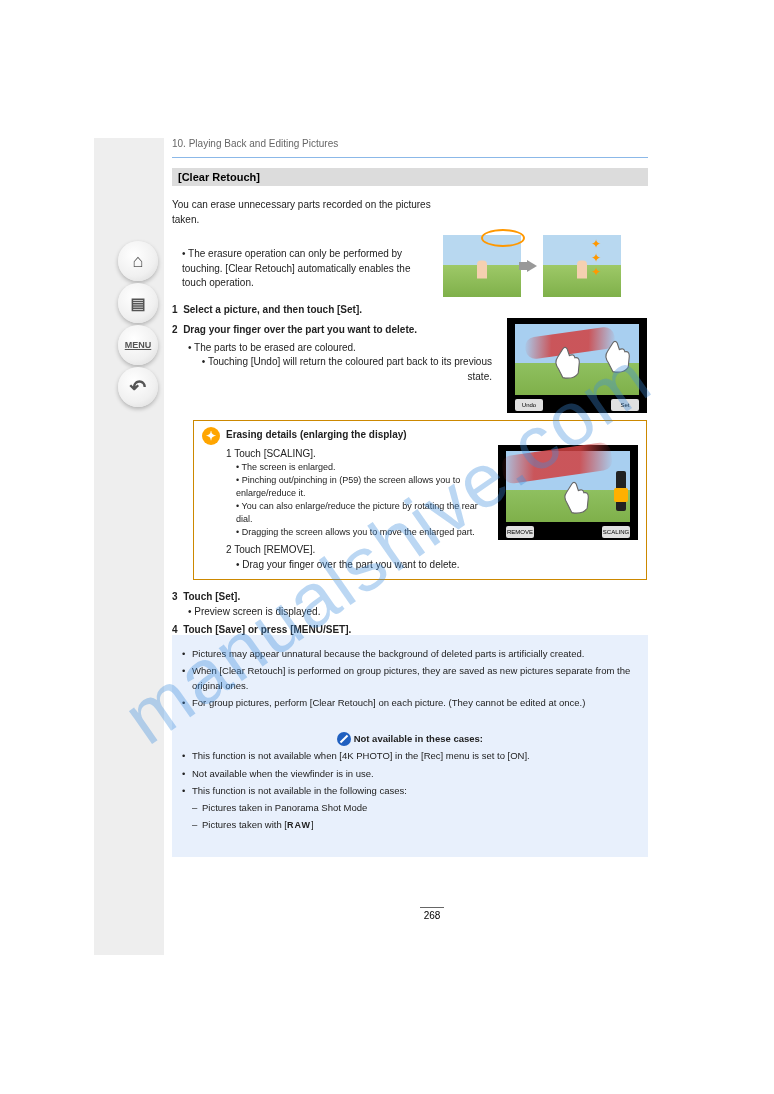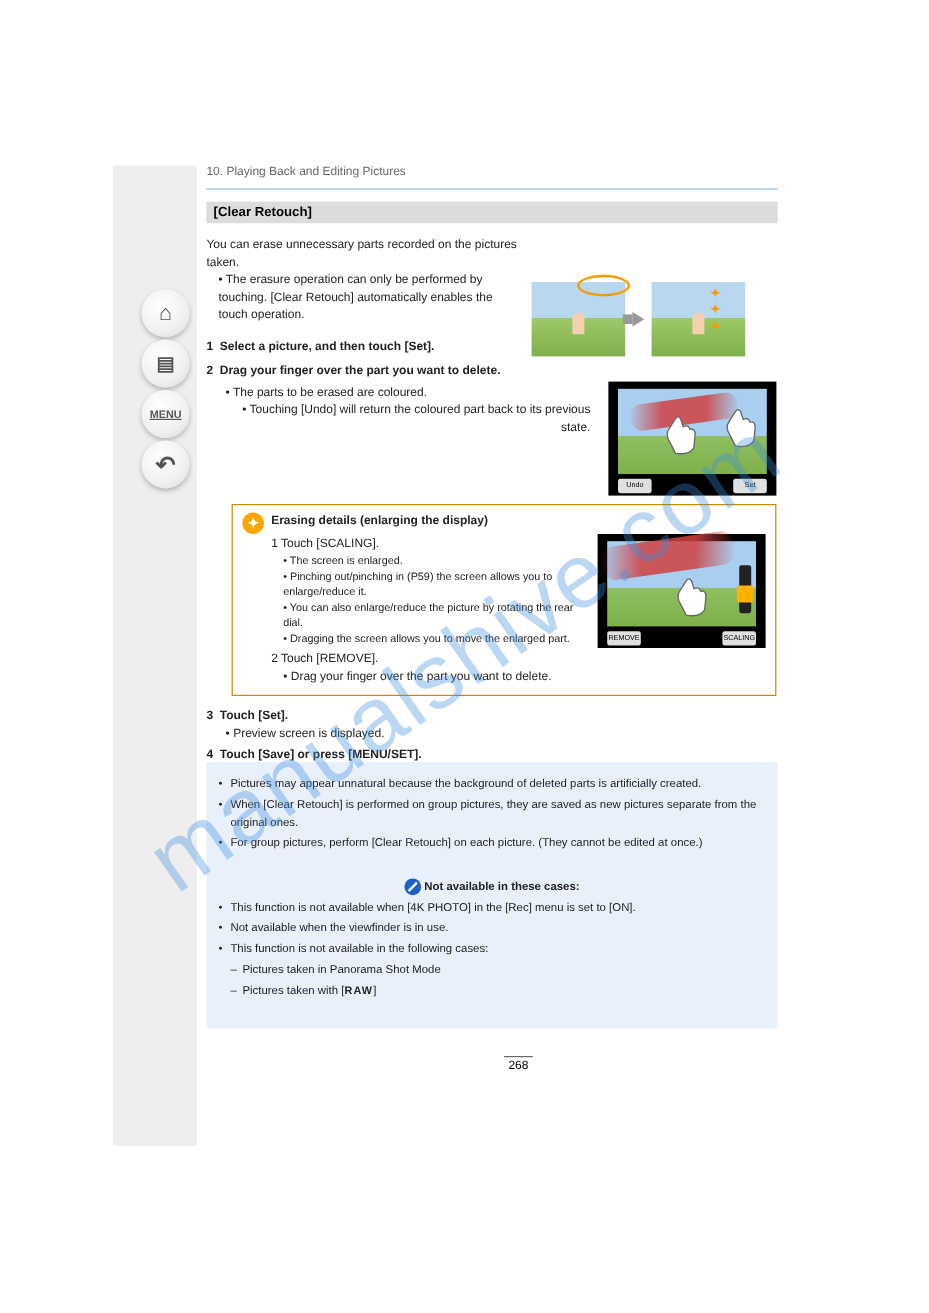--- a/index.html
+++ b/index.html
@@ -231,21 +231,21 @@
 .raw-badge {
   display: inline-block;
   font-size: 9px;
   font-weight: bold;
   letter-spacing: 1px;
   vertical-align: middle;
 }
 
 .page-num {
   position: absolute;
-  left: 420px; top: 880px;
+  left: 420px; top: 907px;
   font-size: 10px;
   border-top: 1px solid #666;
   padding-top: 2px;
   width: 24px;
   text-align: center;
 }
 </style>
 </head>
 <body>
 
@@ -260,21 +260,21 @@
 
 <div class="content">
   <div class="chapter-header">
     <span><span>10.</span> <span>Playing Back and Editing Pictures</span></span>
   </div>
   <hr class="hr-blue">
   <div class="section-bar">[Clear Retouch]</div>
 
   <div class="body-text" style="width:260px;">
     <div>You can erase unnecessary parts recorded on the pictures taken.</div>
-    <div style="margin-top:0; position:relative; padding-left:10px;">• <span>The erasure operation can only be performed by touching. [Clear Retouch] automatically enables the touch operation.</span></div>
+    <div style="margin-top:20px; position:relative; padding-left:10px;">• <span>The erasure operation can only be performed by touching. [Clear Retouch] automatically enables the touch operation.</span></div>
   </div>
 
 
   <div class="body-text" style="margin-top:12px;">
     <div><b>1</b>&nbsp;&nbsp;<b>Select a picture, and then touch [Set].</b></div>
     <div style="margin-top:6px; width:320px;">
       <b>2</b>&nbsp;&nbsp;<b>Drag your finger over the part you want to delete.</b>
       <div style="padding-left:16px; margin-top:3px;">• <span>The parts to be erased are coloured.</span></div>
       <div style="padding-left:16px;text-align:right;">• <span>Touching [Undo] will return the coloured part back to its previous state.</span></div>
     </div>

